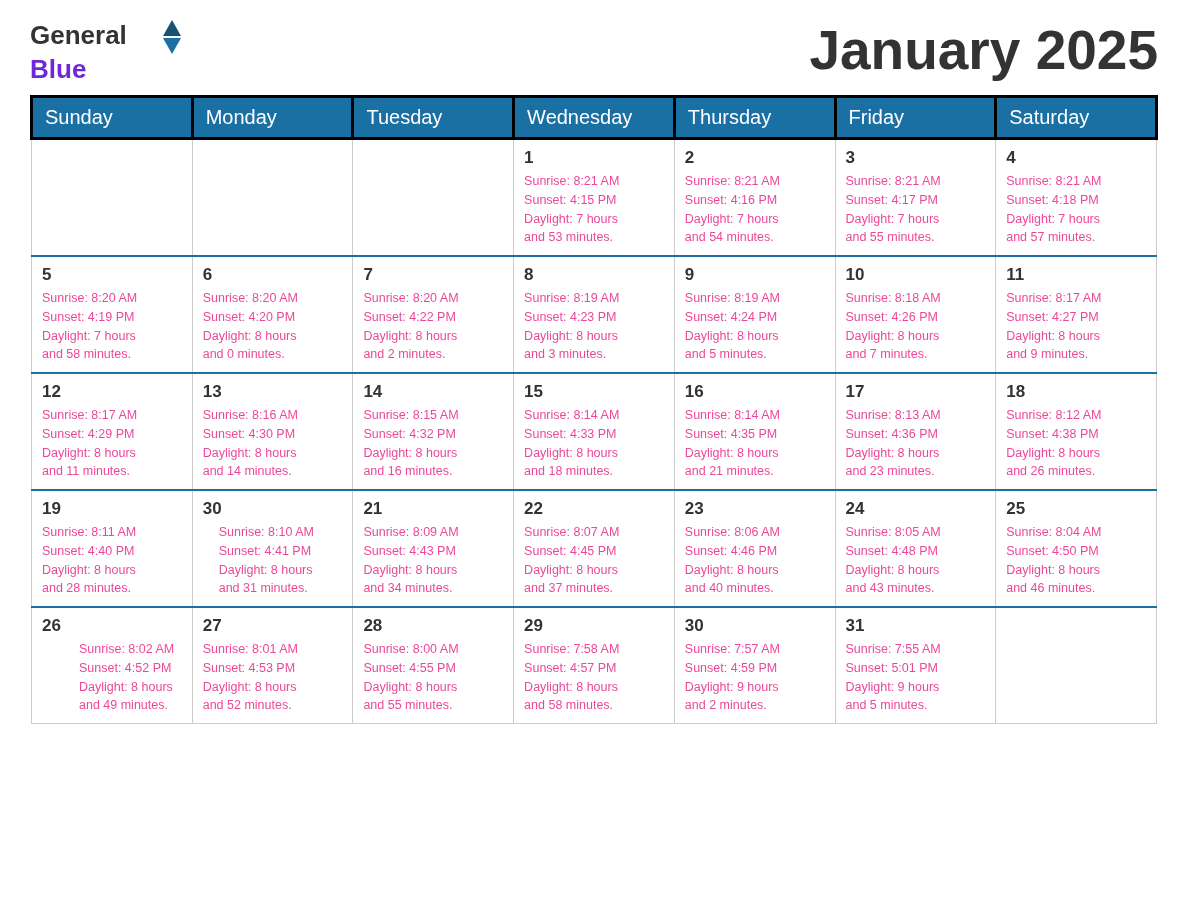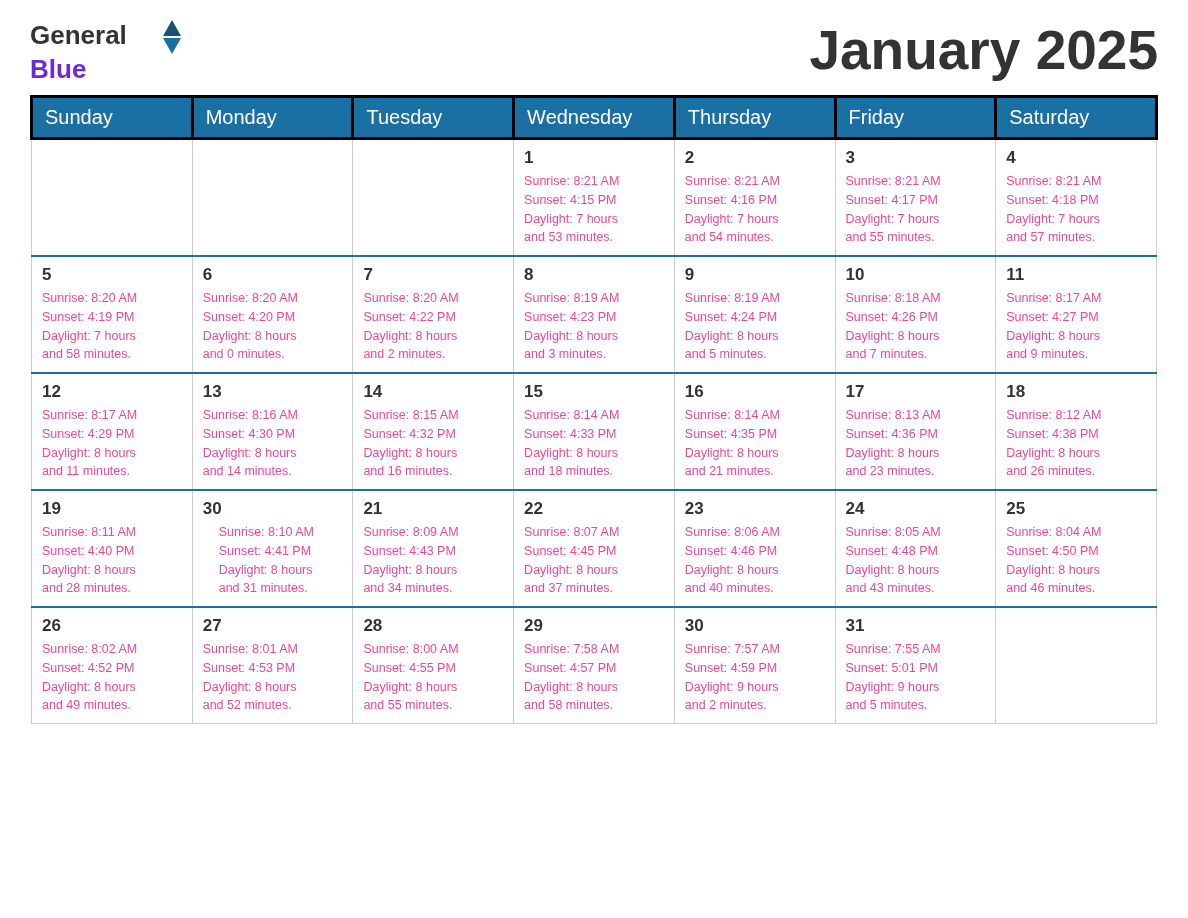--- a/index.html
+++ b/index.html
@@ -319,21 +319,21 @@
           <span class="day-number">25</span>
           <div class="day-info" style="white-space: pre-line;">Sunrise: 8:04 AM
 Sunset: 4:50 PM
 Daylight: 8 hours
 and 46 minutes.</div>
         </td>
       </tr>
       <tr class="week-row">
         <td>
           <span class="day-number">26</span>
-          <div class="day-info" style="white-space: pre-line;">Sunrise: 8:02 AM
+          <div class="day-info" style="white-space: pre-line; margin-left: 37px;">Sunrise: 8:02 AM
 Sunset: 4:52 PM
 Daylight: 8 hours
 and 49 minutes.</div>
         </td>
         <td>
           <span class="day-number">27</span>
           <div class="day-info" style="white-space: pre-line;">Sunrise: 8:01 AM
 Sunset: 4:53 PM
 Daylight: 8 hours
 and 52 minutes.</div>

